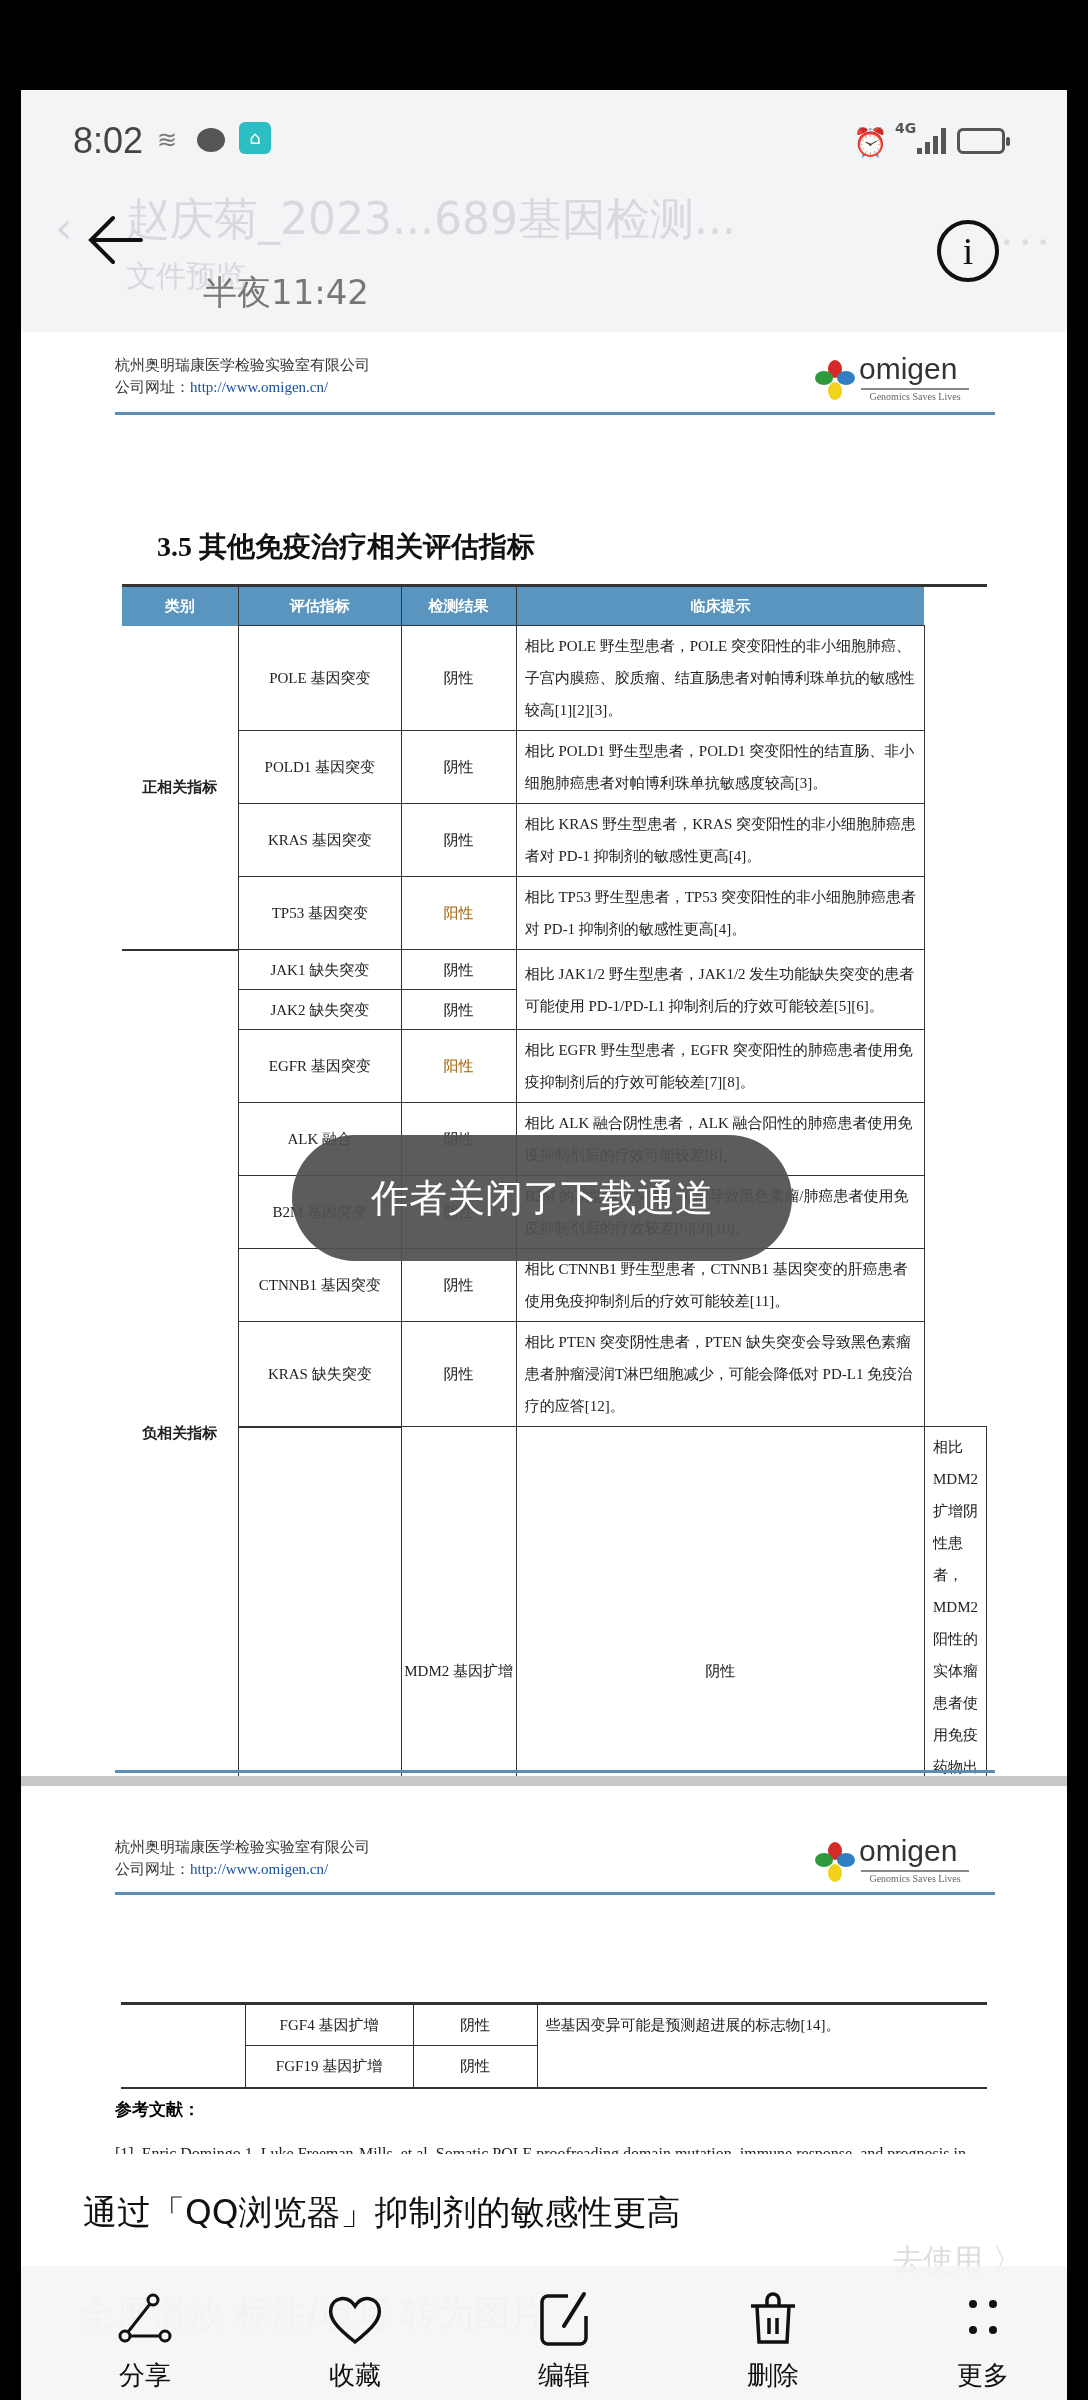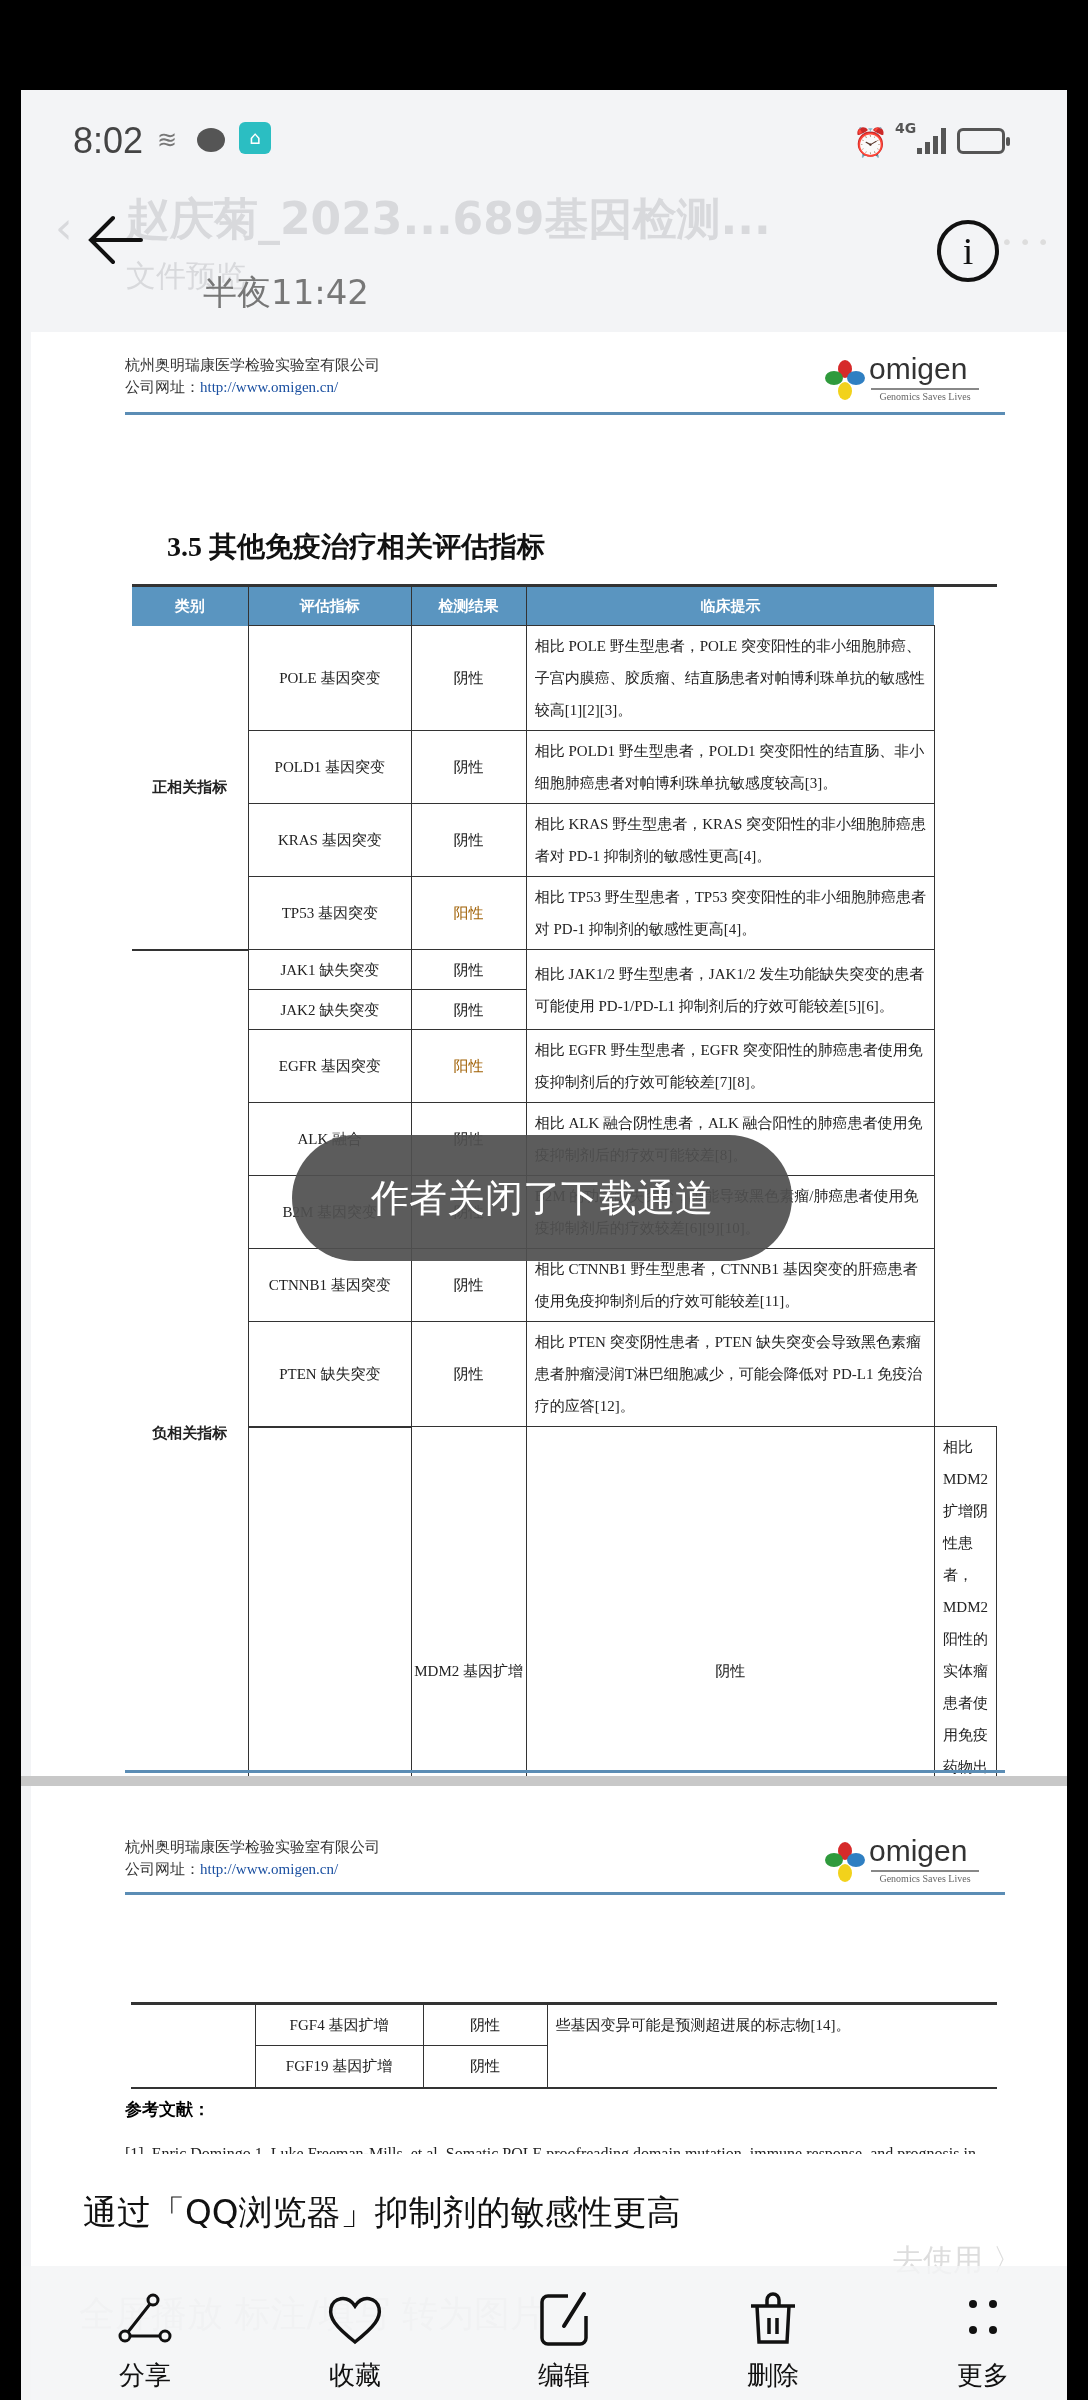--- a/index.html
+++ b/index.html
@@ -17,31 +17,31 @@
   .app-badge { left: 218px; width: 32px; height: 32px; background: #2bbec2; border-radius: 6px; color: #fff; font-size: 18px; text-align: center; line-height: 32px; top: 2px; }
   .alarm { left: 832px; font-size: 28px; color: #555; }
   .net { left: 874px; font-size: 14px; color: #555; font-weight: bold; top: 0; }
   .signal { left: 896px; top: 8px; display: flex; align-items: flex-end; gap: 3px; height: 26px; }
   .signal span { width: 5px; background: #555; }
   .battery { left: 936px; top: 8px; width: 48px; height: 26px; border: 3px solid #555; border-radius: 6px; padding: 3px; }
   .battery .fill { width: 100%; height: 100%; background: #555; border-radius: 2px; }
   .battery::after { content: ""; position: absolute; right: -8px; top: 6px; width: 4px; height: 9px; background: #555; border-radius: 2px; }
 
   
-  .ghost-title { position: absolute; left: 105px; top: 100px; font-size: 44px; color: #d8d9dc; white-space: nowrap; font-weight: bold; }
+  .ghost-title { position: absolute; left: 105px; top: 100px; font-size: 44px; color: #d8d9dc; white-space: nowrap; }
   .ghost-sub { position: absolute; left: 105px; top: 158px; font-size: 30px; color: #d8d9dc; margin-top: 8px; }
   .ghost-back { position: absolute; left: 34px; top: 112px; font-size: 44px; color: #d8d9dc; }
   .back { position: absolute; left: 64px; top: 120px; width: 60px; height: 60px; }
   .h-title { position: absolute; left: 182px; top: 108px; font-size: 56px; font-weight: bold; color: #111; font-family: "Liberation Sans", sans-serif; }
   .h-sub { position: absolute; left: 182px; top: 180px; font-size: 34px; color: #777; }
   .info { position: absolute; left: 916px; top: 130px; width: 62px; height: 62px; border: 4px solid #111; border-radius: 50%; text-align: center; font-size: 38px; line-height: 54px; font-family: "Liberation Serif", serif; color: #111; }
   .ghost-dots { position: absolute; left: 980px; top: 140px; color: #ddd; font-size: 20px; }
 
   
-  .page { position: absolute; left: 10px; width: 1046px; background: #fff; padding-left: 12px; }
+  .page { position: absolute; left: 0; width: 1046px; background: #fff; padding-left: 12px; }
   .page1 { top: 242px; height: 1450px; }
   .divider { position: absolute; left: 0; top: 1686px; width: 1046px; height: 10px; background: #c8c8c8; }
   .page2 { top: 1696px; height: 700px; }
 
   .doc-font { font-family: "Liberation Serif", "DejaVu Serif", serif; }
   .ph { position: absolute; left: 94px; width: 860px; }
   .company { font-size: 15px; color: #333; line-height: 22px; }
   .url { color: #1a4fa0; }
   .logo { position: absolute; right: 0; top: 0; width: 160px; height: 52px; }
   .logo .dots { position: absolute; left: 0; top: 6px; width: 40px; height: 40px; }
@@ -193,21 +193,21 @@
         <td>B2M 基因突变</td>
         <td>阴性</td>
         <td class="note">B2M 的功能缺失突变，可能导致黑色素瘤/肺癌患者使用免疫抑制剂后的疗效较差[6][9][10]。</td>
       </tr>
       <tr style="height:70px">
         <td>CTNNB1 基因突变</td>
         <td>阴性</td>
         <td class="note">相比 CTNNB1 野生型患者，CTNNB1 基因突变的肝癌患者使用免疫抑制剂后的疗效可能较差[11]。</td>
       </tr>
       <tr style="height:96px">
-        <td>PTEN 缺失突变</td>
+        <td>KRAS 缺失突变</td>
         <td>阴性</td>
         <td class="note">相比 PTEN 突变阴性患者，PTEN 缺失突变会导致黑色素瘤患者肿瘤浸润T淋巴细胞减少，可能会降低对 PD-L1 免疫治疗的应答[12]。</td>
       </tr>
 
       <tr style="height:70px">
         <td class="cat" rowspan="7">
           <span>超进展指标</span>
           <span class="en">（hyperprogressive disease，HPD）</span>
         </td>
         <td>MDM2 基因扩增</td>

